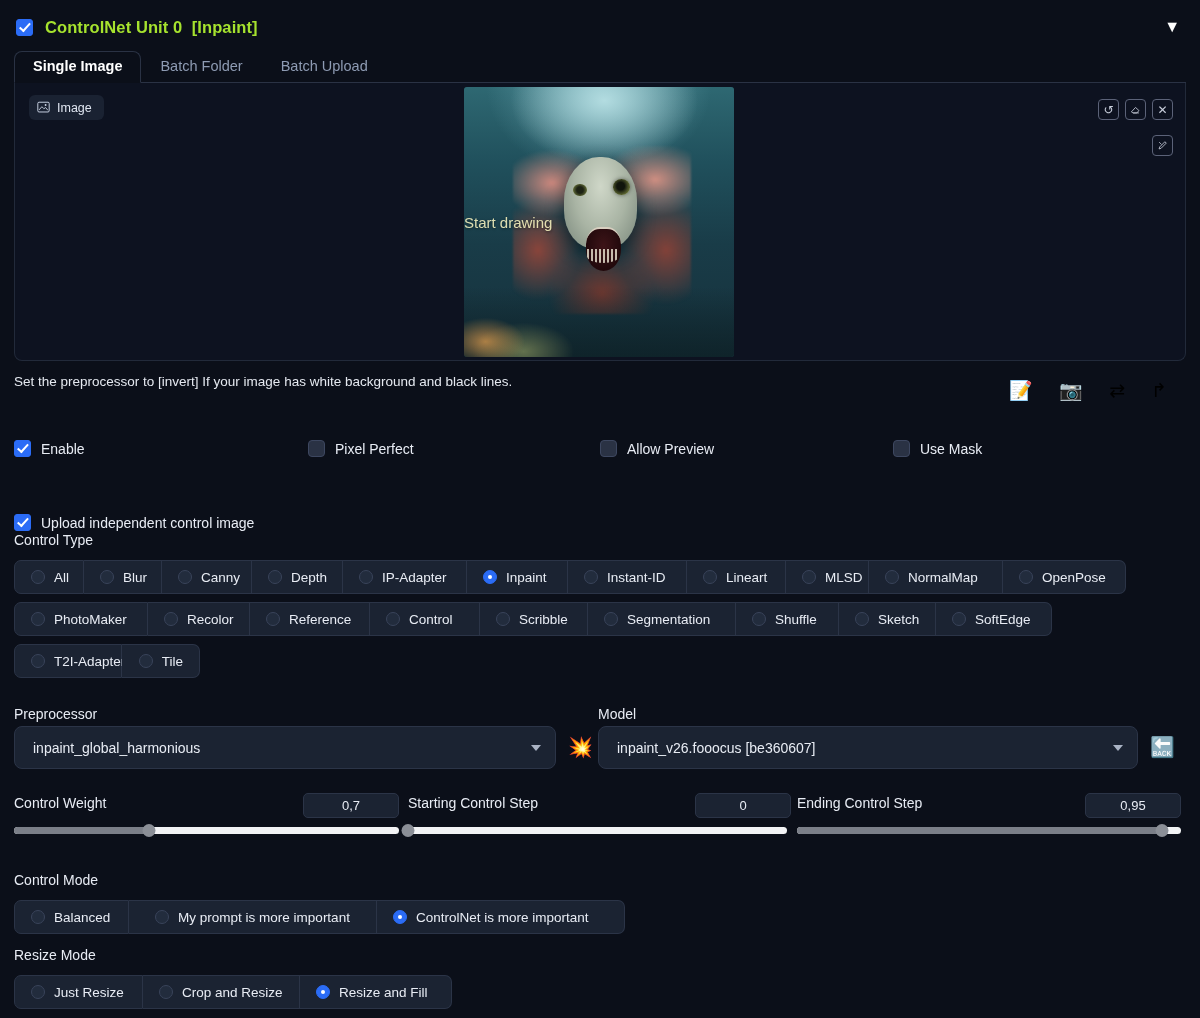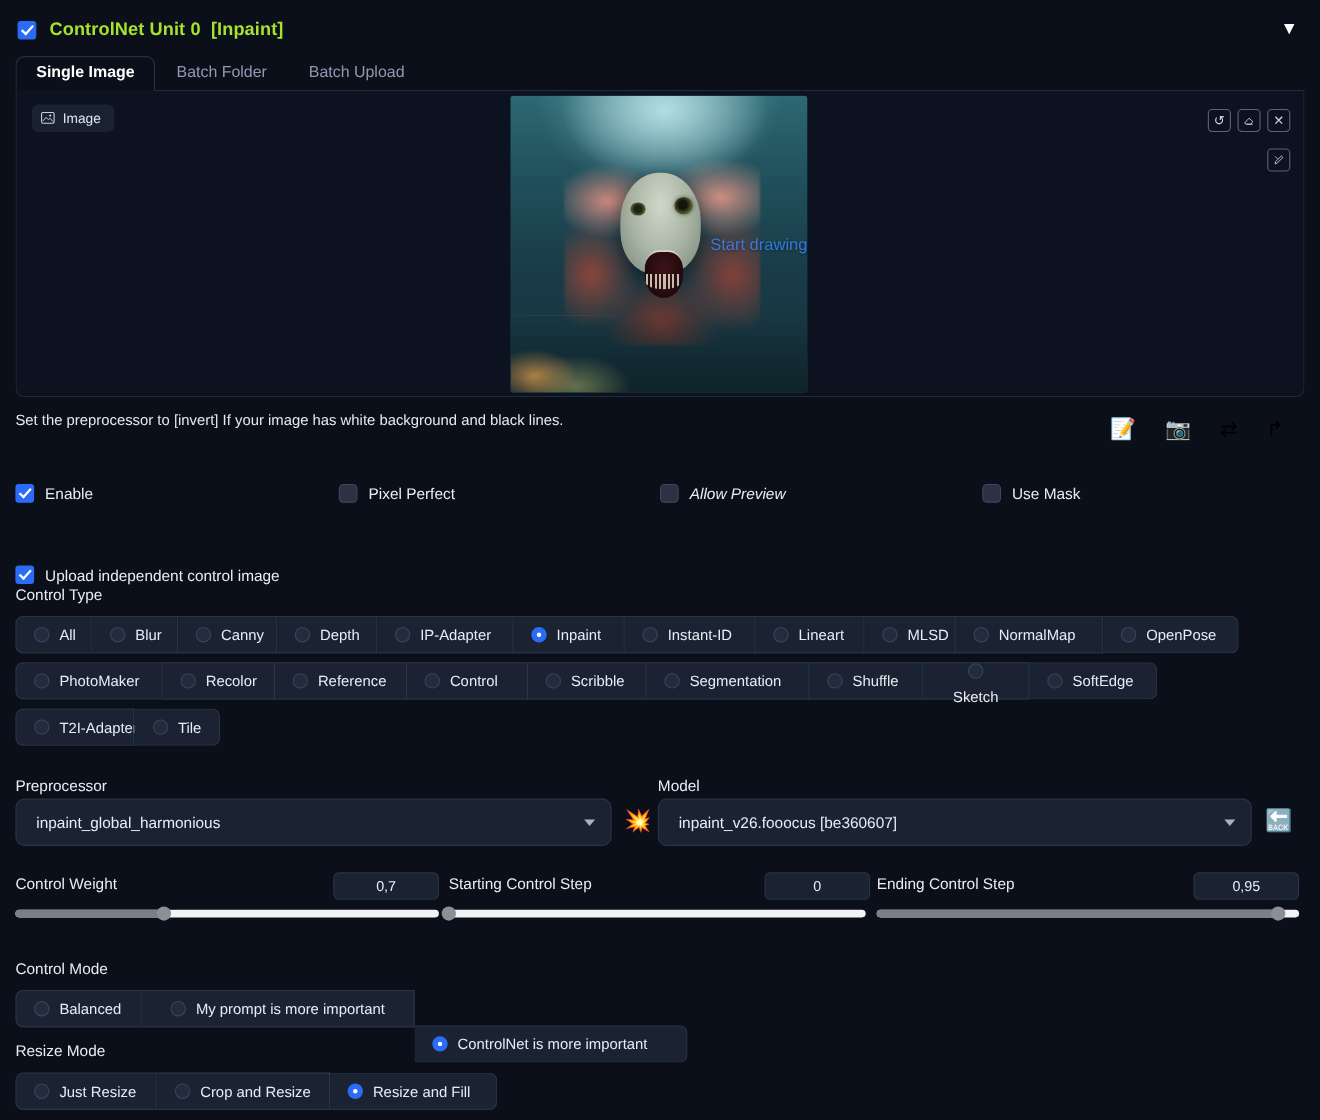--- a/index.html
+++ b/index.html
@@ -121,22 +121,22 @@
     width: 270px; height: 270px;
     border-radius: 3px;
     overflow: hidden;
     background: #12303a;
     cursor: crosshair;
   }
   .photo .ph-bg { position: absolute; inset: 0; }
   .start-drawing {
     position: absolute;
     left: 0; right: 0; top: 127px;
-    text-align: right;
-    color: #3b82f6;
+    text-align: left;
+    color: #fef9c3;
     font-size: 15px;
     opacity: .85;
     text-shadow: 0 1px 3px rgba(0,0,0,.55);
     pointer-events: none;
   }
 
   .canvas-tools {
     position: absolute;
     right: 12px; top: 16px;
     display: flex; gap: 6px;
@@ -409,21 +409,21 @@
 
   <div class="cbrow r1">
     <div class="cbitem" style="width:294px;">
       <span class="chk on"></span>
       <span class="lbl">Enable</span>
     </div>
     <div class="cbitem" style="width:292px;">
       <span class="chk sq"></span>
       <span class="lbl">Pixel Perfect</span>
     </div>
-    <div class="cbitem" style="width:293px;font-style:italic;">
+    <div class="cbitem" style="width:293px;">
       <span class="chk sq"></span>
       <span class="lbl">Allow Preview</span>
     </div>
     <div class="cbitem">
       <span class="chk sq"></span>
       <span class="lbl">Use Mask</span>
     </div>
   </div>
 
   <div class="cbrow r2">
@@ -503,21 +503,21 @@
           <span>Scribble</span>
         </div>
         <div class="radio-pill" style="width: 148px;">
           <span class="radio-dot"></span>
           <span>Segmentation</span>
         </div>
         <div class="radio-pill" style="width: 103px;">
           <span class="radio-dot"></span>
           <span>Shuffle</span>
         </div>
-        <div class="radio-pill" style="width: 97px; flex-direction: column;">
+        <div class="radio-pill" style="width: 97px;">
           <span class="radio-dot"></span>
           <span>Sketch</span>
         </div>
         <div class="radio-pill" style="width: 116px;">
           <span class="radio-dot"></span>
           <span>SoftEdge</span>
         </div>
       </div>
       <div class="radio-row" style="margin-top: 8px;">
         <div class="radio-pill" style="width: 108px;">
@@ -575,21 +575,21 @@
   <div class="radio-grid" id="control-mode-grid" style="top:900px;border-radius:12px;">
       <div class="radio-row">
         <div class="radio-pill" style="width: 115px;">
           <span class="radio-dot"></span>
           <span>Balanced</span>
         </div>
         <div class="radio-pill" style="width: 248px; justify-content: center;">
           <span class="radio-dot"></span>
           <span>My prompt is more important</span>
         </div>
-        <div class="radio-pill sel" style="width: 248px; margin-top: 32px;">
+        <div class="radio-pill sel" style="width: 248px;">
           <span class="radio-dot"></span>
           <span>ControlNet is more important</span>
         </div>
       </div>
     </div>
 
   <div class="section-label" style="top:947px;">Resize Mode</div>
   <div class="radio-grid" id="resize-mode-grid" style="top:975px;">
       <div class="radio-row">
         <div class="radio-pill" style="width: 129px;">

